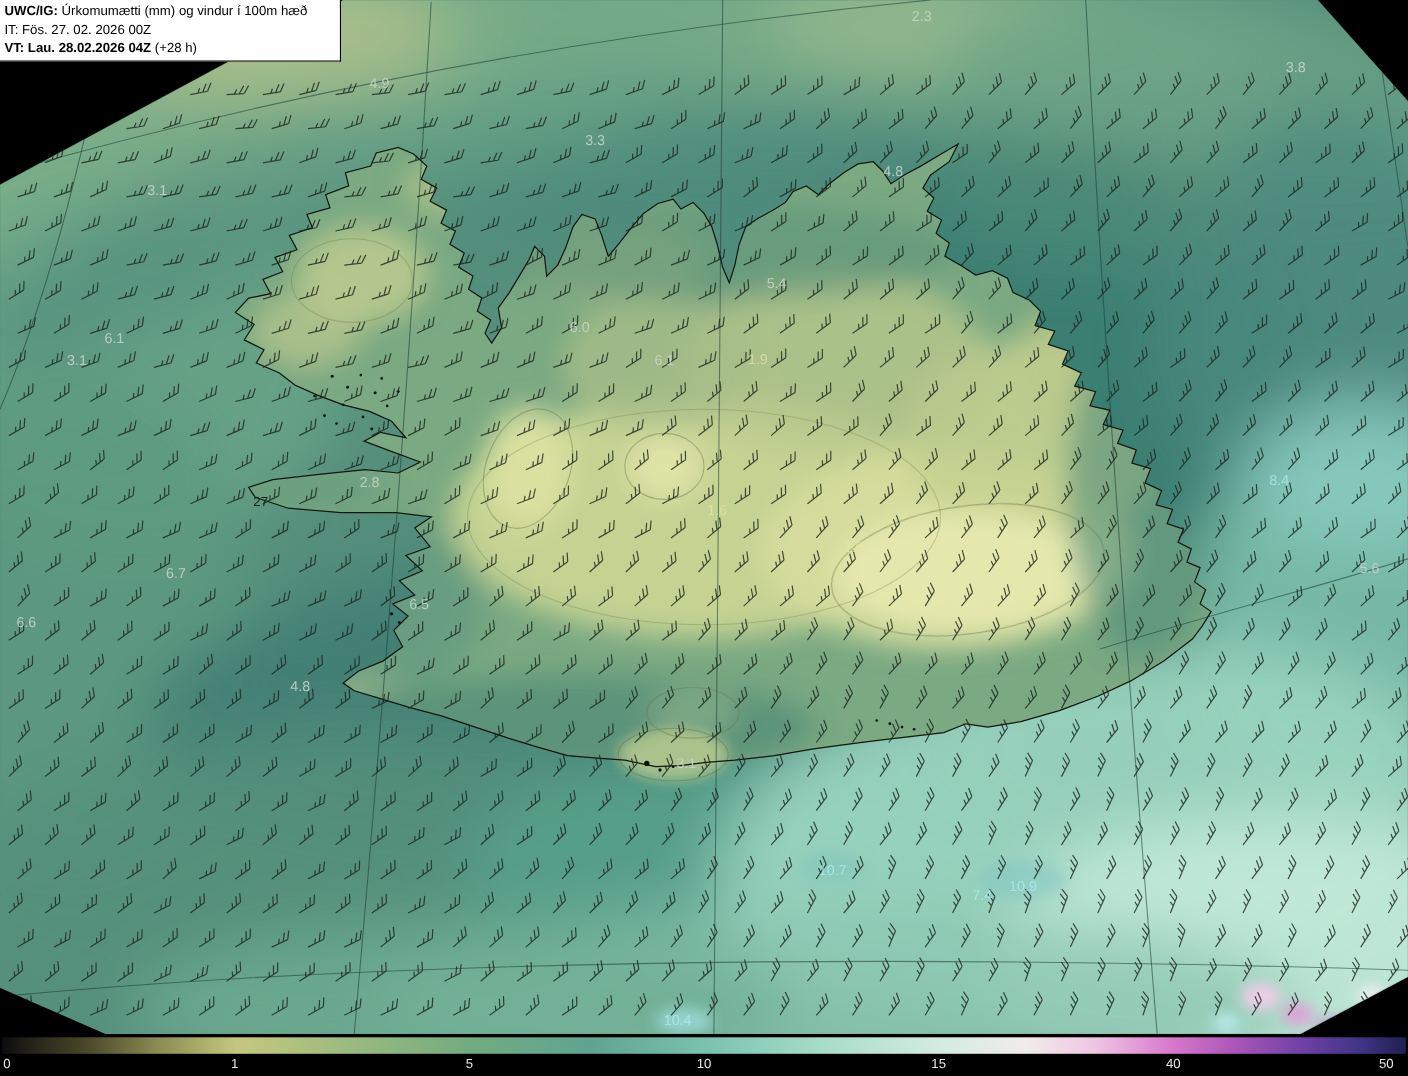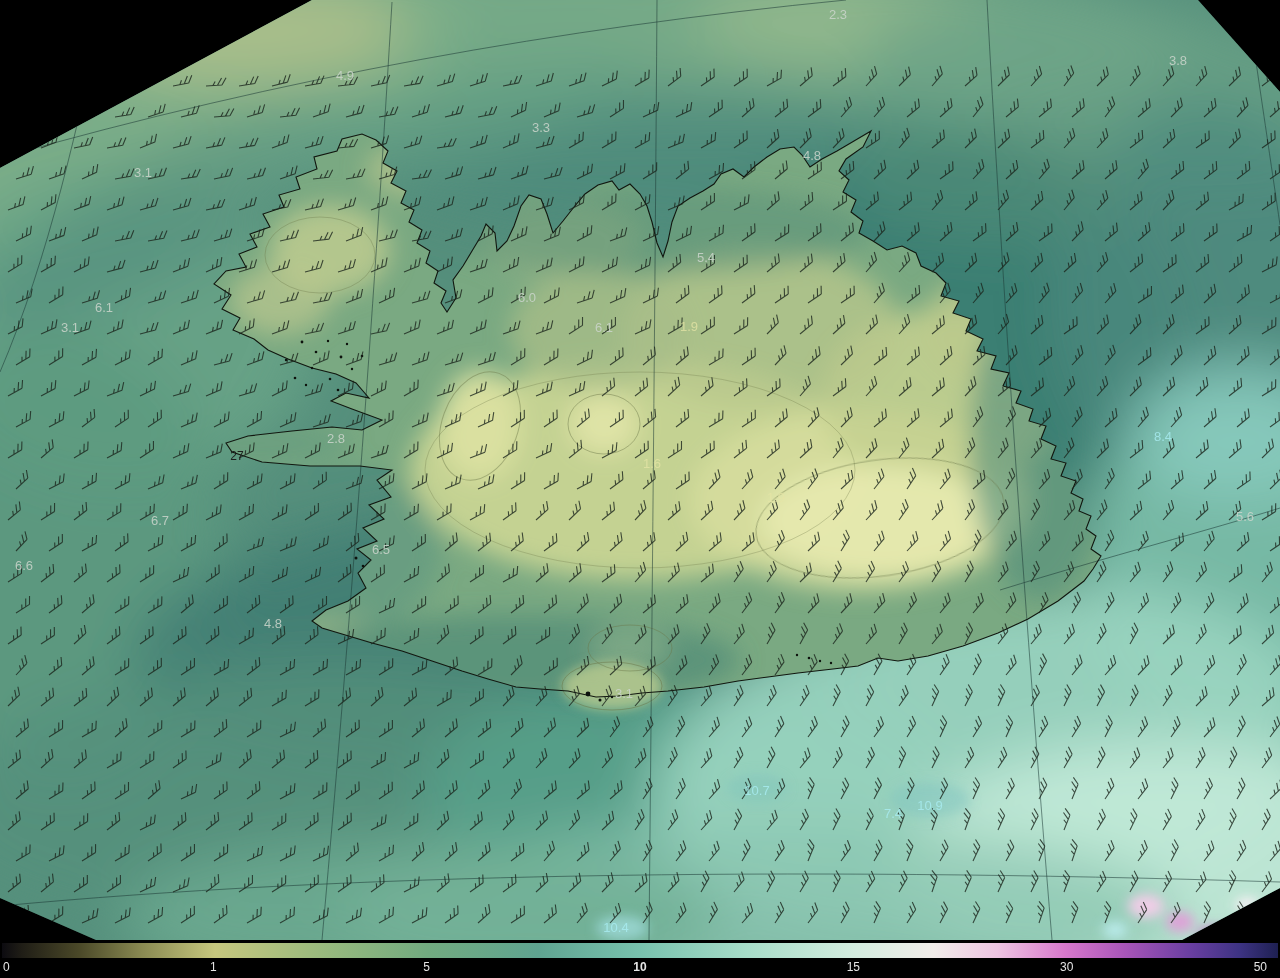--- a/index.html
+++ b/index.html
@@ -1310,27 +1310,32 @@
           <text x="1163" y="441" fill="#a9edf2" class="cyan">8.4</text>
           <text x="757" y="795" fill="#a9edf2" class="cyan">10.7</text>
           <text x="930" y="810" fill="#a9edf2" class="cyan">10.9</text>
           <text x="893" y="818" fill="#a9edf2" class="cyan">7.4</text>
           <text x="616" y="932" fill="#a9edf2" class="cyan">10.4</text>
         </g>
 
     </g>
   </svg>
 
+  <div class="title-box">
+    <div class="tb-line"><b>UWC/IG:</b><span> Úrkomumætti (mm) og vindur í 100m hæð</span></div>
+    <div class="tb-line">IT: Fös. 27. 02. 2026 00Z</div>
+    <div class="tb-line"><b>VT: Lau. 28.02.2026 04Z</b><span> (+28 h)</span></div>
+  </div>
 
   <div class="colorbar">
     <div class="cbar-gradient" style="background: linear-gradient(to right, rgb(12, 11, 16) 0%, rgb(31, 29, 22) 1.5%, rgb(74, 72, 40) 6%, rgb(138, 138, 82) 11%, rgb(198, 199, 126) 16.7%, rgb(159, 188, 126) 24%, rgb(114, 171, 128) 33.3%, rgb(95, 164, 145) 42%, rgb(120, 194, 174) 50%, rgb(166, 220, 200) 58.3%, rgb(211, 236, 223) 66.7%, rgb(241, 236, 233) 73%, rgb(238, 196, 226) 78%, rgb(216, 120, 204) 83.3%, rgb(168, 85, 184) 88%, rgb(107, 63, 163) 93%, rgb(61, 51, 131) 97%, rgb(30, 32, 82) 100%);"></div>
     <div class="cbar-ticks">
         <span class="cbar-tick" style="left: 3px;">0</span>
         <span class="cbar-tick" style="left: 16.6667%; transform: translateX(-50%);">1</span>
         <span class="cbar-tick" style="left: 33.3333%; transform: translateX(-50%);">5</span>
-        <span class="cbar-tick" style="left: 50%; transform: translateX(-50%); font-weight: bold;">10</span>
+        <span class="cbar-tick" style="left: 50%; transform: translateX(-50%);">10</span>
         <span class="cbar-tick" style="left: 66.6667%; transform: translateX(-50%);">15</span>
-        <span class="cbar-tick" style="left: 83.3333%; transform: translateX(-50%);">30</span>
+        <span class="cbar-tick" style="left: 83.3333%; transform: translateX(-50%);">40</span>
         <span class="cbar-tick" style="right: 13px;">50</span>
       </div>
   </div>
 
 </div>
 
 </body></html>

